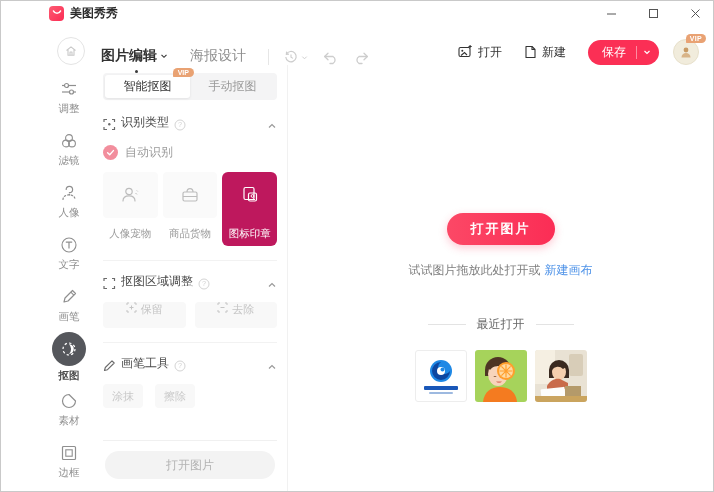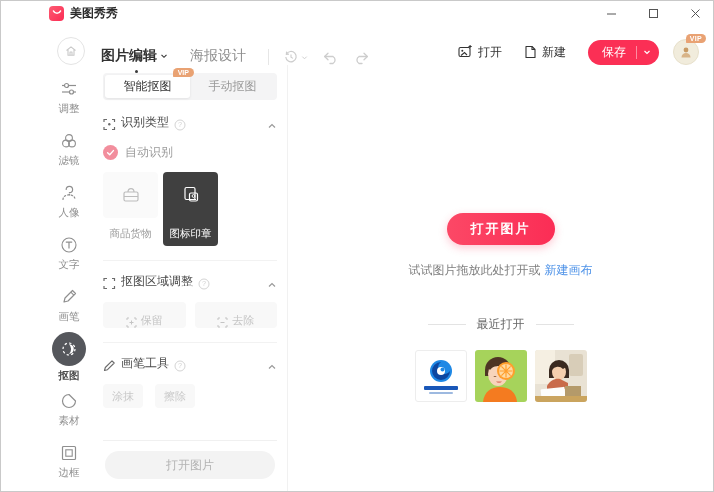--- a/index.html
+++ b/index.html
@@ -53,25 +53,25 @@
   .sec-head .help { color:#d4d4d4; }
   .sec-head .chev { margin-left:auto; color:#9a9a9a; }
   .sec2, .sec3 { border-top:1px solid #f2f2f2; margin-top:14px; }
   .sec2 .sec-head, .sec3 .sec-head { margin-top:12px; }
   .auto-row { display:flex; align-items:center; gap:7px; margin-top:13px; font-size:12px; color:#9c9c9c; }
   .check-circle { width:15px; height:15px; border-radius:50%; background:#f28e9d; display:flex; align-items:center; justify-content:center; }
   .type-row { display:flex; gap:5px; margin-top:11px; }
   .type-card { width:55px; border-radius:4px; text-align:center; padding-bottom:5px; }
   .type-card .tc-icon { height:46px; margin:0 0 5px 0; border-radius:4px; background:#fafafa; display:flex; align-items:center; justify-content:center; color:#bcbcbc; }
   .type-card .tc-label { font-size:10.5px; color:#9b9b9b; }
-  .type-card.selected { background:#404040; }
+  .type-card.selected { background:#be185d;border-radius:6px; }
   .type-card.selected .tc-icon { background:transparent; color:#fff; }
   .type-card.selected .tc-label { color:#fff; }
   .region-row { display:flex; gap:9px; margin-top:12px; }
-  .region-btn { flex:1; height:26px; background:#f8f8f8; border-radius:4px; display:flex; align-items:flex-end; justify-content:center; gap:4px; font-size:11px; color:#c4c4c4; }
+  .region-btn { flex:1; height:26px; background:#f8f8f8; border-radius:4px; display:flex; align-items:flex-start; justify-content:center; gap:4px; font-size:11px; color:#c4c4c4; }
   .brush-row { display:flex; gap:12px; margin-top:12px; }
   .brush-btn { width:40px; height:24px; background:#f8f8f8; border-radius:4px; display:flex; align-items:center; justify-content:center; font-size:11px; color:#c8c8c8; }
   .panel-spacer { flex:1; }
   .panel-bottom { border-top:1px solid #f0f0f0; padding:10px 2px 12px 2px; }
   .auto-cutout-btn { width:100%; height:28px; border:none; border-radius:14px; background:#f3f3f3; color:#b3b3b3; font-size:12px; font-family:inherit; }
 
   
   .canvas { flex:1; border-left:1px solid #f1f1f1; display:flex; flex-direction:column; align-items:center; padding-top:148px; background:#fff; }
   .open-img-btn { min-width:96px; height:32px; padding:0 24px; border:none; border-radius:16px; background:linear-gradient(90deg,#fc4866,#fb2d55); color:#fff; font-size:13px; font-weight:bold; letter-spacing:2px; font-family:inherit; box-shadow:0 3px 8px rgba(251,45,85,.25); }
   .drop-hint { margin-top:17px; font-size:12px; color:#7f7f7f; }
@@ -301,20 +301,30 @@
         </div>
         <div class="auto-row">
           <span class="check-circle">
             <svg width="9" height="9" viewBox="0 0 9 9">
                 <path d="M1.6 4.7 L3.7 6.7 L7.4 2.6" fill="none" stroke="#fff" stroke-width="1.4" stroke-linecap="round" stroke-linejoin="round"></path>
               </svg>
           </span>
           <span>自动识别</span>
         </div>
         <div class="type-row">
+          <div class="type-card">
+            <span class="tc-icon">
+              <svg width="22" height="22" viewBox="0 0 22 22">
+                  <circle cx="10" cy="7.5" r="3.2" fill="none" stroke="currentColor" stroke-width="1.2"></circle>
+                  <path d="M4 17 c0-3.4 2.7-5.2 6-5.2 s6 1.8 6 5.2" fill="none" stroke="currentColor" stroke-width="1.2" stroke-linecap="round"></path>
+                  <path d="M16.5 9 l1.4 1.4 M17.8 6.5 l.9.9" stroke="currentColor" stroke-width="1"></path>
+                </svg>
+            </span>
+            <span class="tc-label">人像宠物</span>
+          </div>
           <div class="type-card">
             <span class="tc-icon">
               <svg width="22" height="22" viewBox="0 0 22 22">
                   <rect x="4" y="8" width="14" height="9" rx="1.5" fill="none" stroke="currentColor" stroke-width="1.2"></rect>
                   <path d="M8 8 c0-2 1.2-3.4 3-3.4 s3 1.4 3 3.4 M4 12.5 h14" fill="none" stroke="currentColor" stroke-width="1.2"></path>
                 </svg>
             </span>
             <span class="tc-label">商品货物</span>
           </div>
           <div class="type-card selected">

